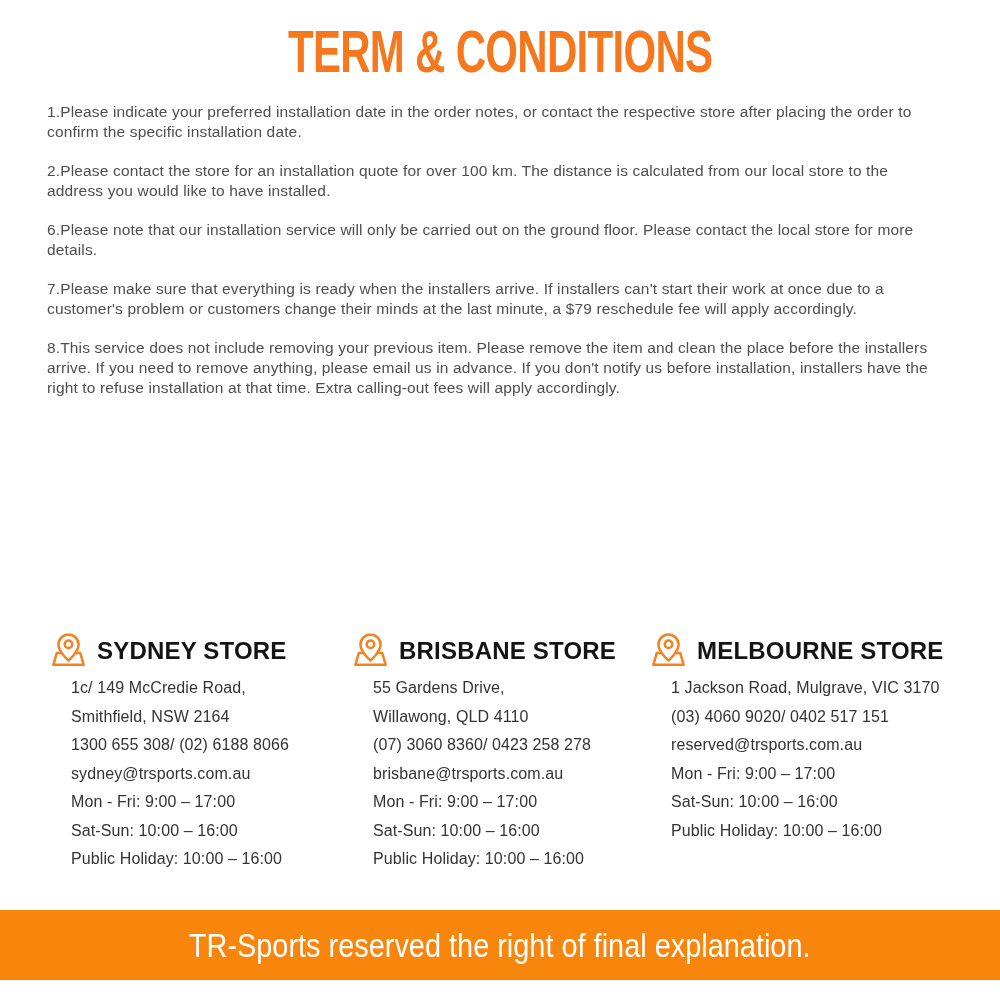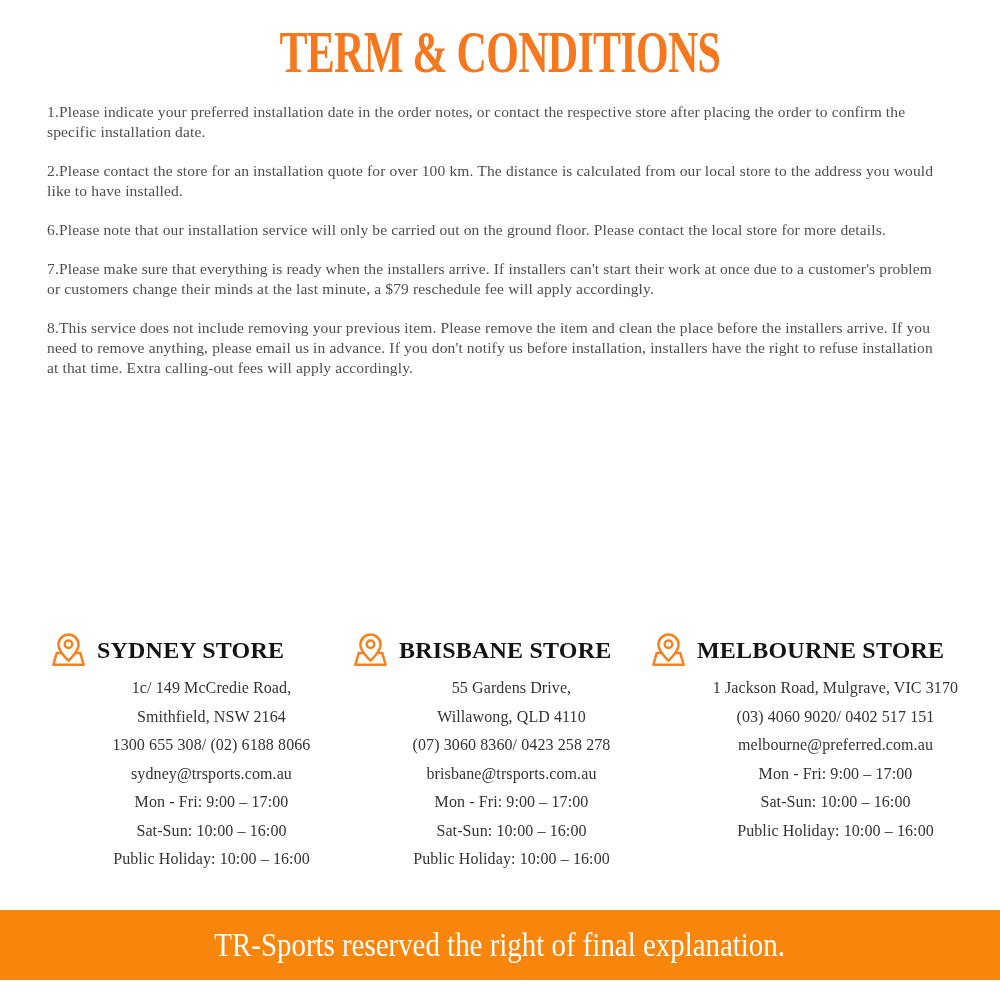--- a/index.html
+++ b/index.html
@@ -1,20 +1,20 @@
 <!DOCTYPE html>
 <html lang="en" style="--accent-title: #f5781e; --accent-footer: #f8860d; --accent-pin: #f5821f; --body-text: #4e4e4e; --store-text: #333333; --store-heading: #141414;"><head>
 <meta charset="utf-8">
 <style>
   html,body{margin:0;padding:0;background:#ffffff;}
   .page{
     position:relative;
     width:1000px;height:1000px;
     background:#ffffff;
-    font-family:Liberation Serif, serif;
+    font-family:Liberation Sans, sans-serif;
     overflow:hidden;
   }
   
   .title-wrap{
     margin-top:26px;
     height:52px;
     text-align:center;
   }
   .title-wrap h1{
     display:inline-block;
@@ -56,21 +56,20 @@
     font-weight:bold;
     color:var(--store-heading,#141414);
     letter-spacing:0.2px;
     white-space:nowrap;
   }
   .store-lines{
     margin:5px 0 0 21px;
     color:var(--store-text,#333333);
     font-size:16px;
     letter-spacing:0.1px;
-    text-align:center;
   }
   .store-lines div{line-height:28.5px;height:28.5px;white-space:nowrap;}
   
   .footer{
     position:absolute;
     left:0;top:910px;
     width:1000px;height:70px;
     background:var(--accent-footer,#f8860d);
     display:flex;align-items:center;justify-content:center;
   }
@@ -147,21 +146,21 @@
         <svg class="pin-icon" width="37" height="37" viewBox="0 0 44 44" aria-hidden="true">
           <path d="M8 25 L36 25 L40 39 L4 39 Z" fill="#ffffff" stroke="currentColor" stroke-width="3" stroke-linejoin="round"></path>
           <path d="M22 3 C15.4 3 10 8.4 10 15 C10 23.5 22 34 22 34 C22 34 34 23.5 34 15 C34 8.4 28.6 3 22 3 Z" fill="#ffffff" stroke="currentColor" stroke-width="3" stroke-linejoin="round"></path>
           <circle cx="22" cy="14.5" r="4.5" fill="#ffffff" stroke="currentColor" stroke-width="3"></circle>
         </svg>
         <h2 class="store-name">MELBOURNE STORE</h2>
       </div>
       <div class="store-lines">
         <div>1 Jackson Road, Mulgrave, VIC 3170</div>
         <div>(03) 4060 9020/ 0402 517 151</div>
-        <div>melbourne@preferred.com.au</div>
+        <div>reserved@trsports.com.au</div>
         <div>Mon - Fri: 9:00 – 17:00</div>
         <div>Sat-Sun: 10:00 – 16:00</div>
         <div>Public Holiday: 10:00 – 16:00</div>
       </div>
     </div>
 
   </div>
 
   <div class="footer">
     <span>TR-Sports reserved the right of final explanation.</span>

